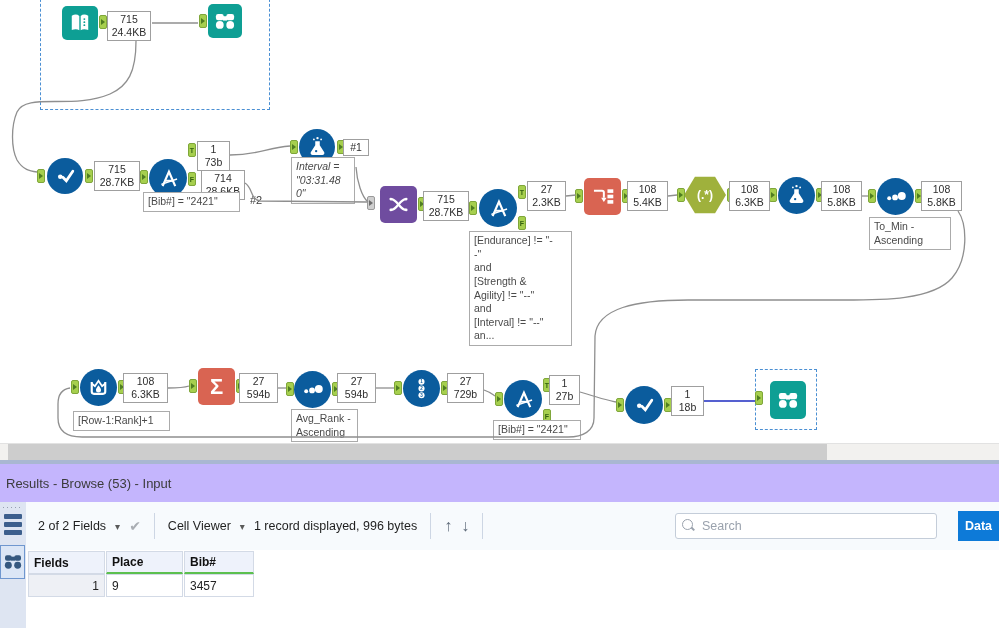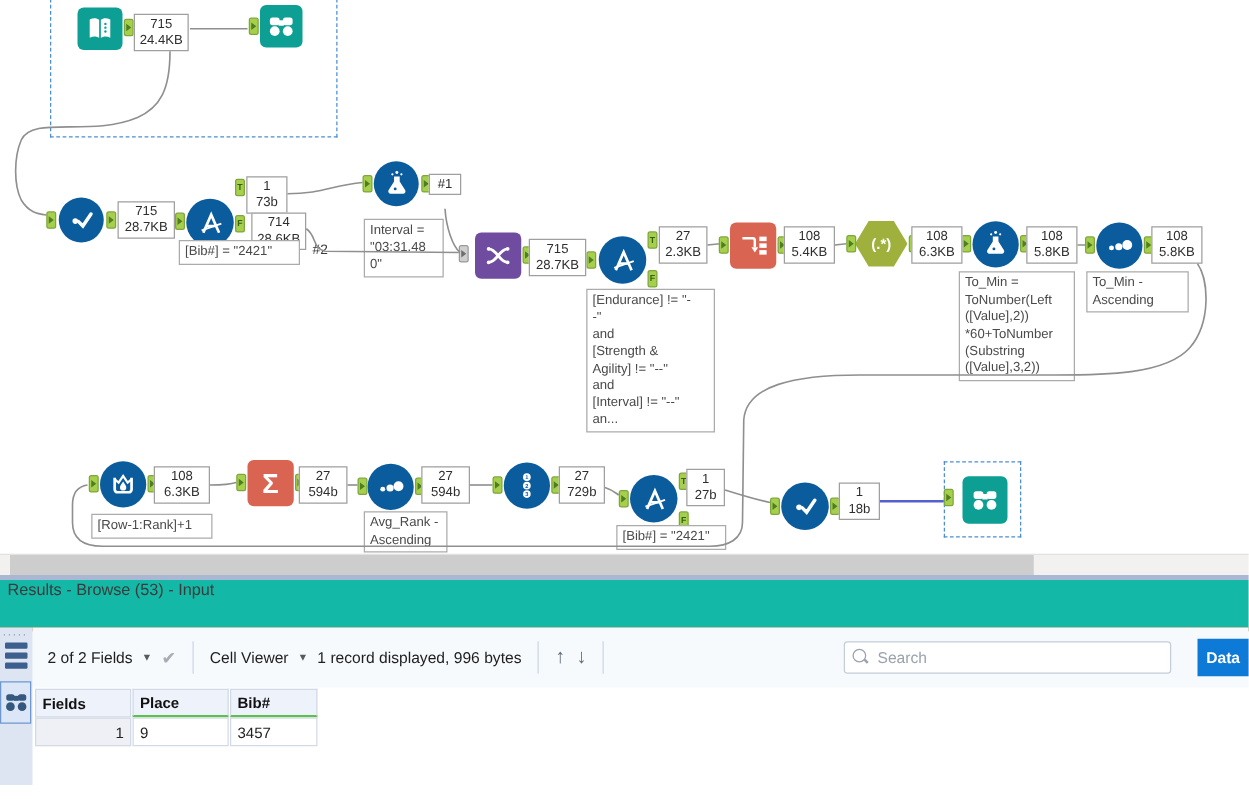--- a/index.html
+++ b/index.html
@@ -28,22 +28,22 @@
           border-bottom:3.5px solid transparent;}
   .anchor.gray{background:#cfcfcf;border-color:#9a9a9a;}
   .anchor.gray .tri{border-left-color:#6e6e6e;}
   .anchor .tf{font-size:7px;font-weight:bold;color:#33610F;line-height:1;}
   .selrect{position:absolute;border:1px dashed #4A8FD3;box-sizing:border-box;}
   #wires{position:absolute;left:0;top:0;pointer-events:none;}
   
   #hscroll{position:absolute;left:0;top:443px;width:999px;height:17px;background:#f2f1ef;border-top:1px solid #e2e2e2;}
   #hscroll .thumb{position:absolute;left:8px;top:0;width:819px;height:17px;background:#cdcdcd;}
   #splitter{position:absolute;left:0;top:460px;width:999px;height:4px;background:#a9b7d2;}
-  #results-header{position:absolute;left:0;top:464px;width:999px;height:38px;background:#14b8a6;
-        border-bottom:3px solid #f97316;display:flex;}
+  #results-header{position:absolute;left:0;top:464px;width:999px;height:38px;background:#c4b5fd;
+        border-bottom:3px solid #f97316;display:flex;align-items:center;}
   #results-header .title{font-size:13px;color:#3b3b3b;padding-left:6px;}
   #toolbar{position:absolute;left:26px;top:502px;width:973px;height:48px;background:#f7fafd;
         display:flex;align-items:center;gap:9px;padding-left:12px;box-sizing:border-box;}
   .tb-text{font-size:12.5px;color:#1f1f1f;}
   .tb-caret{font-size:10px;color:#5a5a5a;}
   .tb-check{font-size:14px;color:#a9adb3;font-weight:bold;}
   .tb-sep{width:1px;height:26px;background:#cdd6e4;margin:0 4px;}
   .tb-arrow{font-size:16px;color:#5f6b7a;}
   #search-wrap{margin-left:auto;position:relative;width:262px;height:26px;}
   #search-wrap input{width:100%;height:100%;box-sizing:border-box;border:1px solid #c4cdd9;border-radius:3px;
@@ -348,36 +348,30 @@
 594b</div>
       <div class="cbox" style="left:337px;top:373px;min-width:39px;">27
 594b</div>
       <div class="cbox" style="left:447px;top:373px;min-width:37px;">27
 729b</div>
       <div class="cbox" style="left:549px;top:375px;min-width:31px;">1
 27b</div>
       <div class="cbox" style="left:671px;top:386px;min-width:33px;">1
 18b</div>
       <div class="ann" style="left:143px;top:192px;width:97px;">[Bib#] = "2421"</div>
-      <div class="ann" style="left:291px;top:175px;width:64px;">Interval =
+      <div class="ann" style="left:291px;top:157px;width:64px;font-style:italic;">Interval =
 "03:31.48 0"</div>
       <div class="ann" style="left:469px;top:231px;width:103px;">[Endurance] != "-
 -"
 and
 [Strength &amp;
 Agility] != "--"
 and
 [Interval] != "--"
 an...</div>
-      <div class="ann" style="left:767px;top:217px;width:93px;">To_Min =
-ToNumber(Left
-([Value],2))
-*60+ToNumber
-(Substring
-([Value],3,2))</div>
       <div class="ann" style="left:869px;top:217px;width:82px;">To_Min -
 Ascending</div>
       <div class="ann" style="left:73px;top:411px;width:97px;">[Row-1:Rank]+1</div>
       <div class="ann" style="left:291px;top:409px;width:67px;">Avg_Rank -
 Ascending</div>
       <div class="ann" style="left:493px;top:420px;width:88px;">[Bib#] = "2421"</div>
       <div class="freelabel" style="left:250px;top:194px;">#2</div>
       <svg id="wires" width="999" height="444">
         <path d="M152,23 L198,23" fill="none" stroke="#8f8f8f" stroke-width="1.3"></path>
         <path d="M136,41 C136,72 128,86 110,94 C72,110 26,92 17,112 C11,126 11,148 17,160 C23,170 30,171 37,172" fill="none" stroke="#8f8f8f" stroke-width="1.3"></path>

